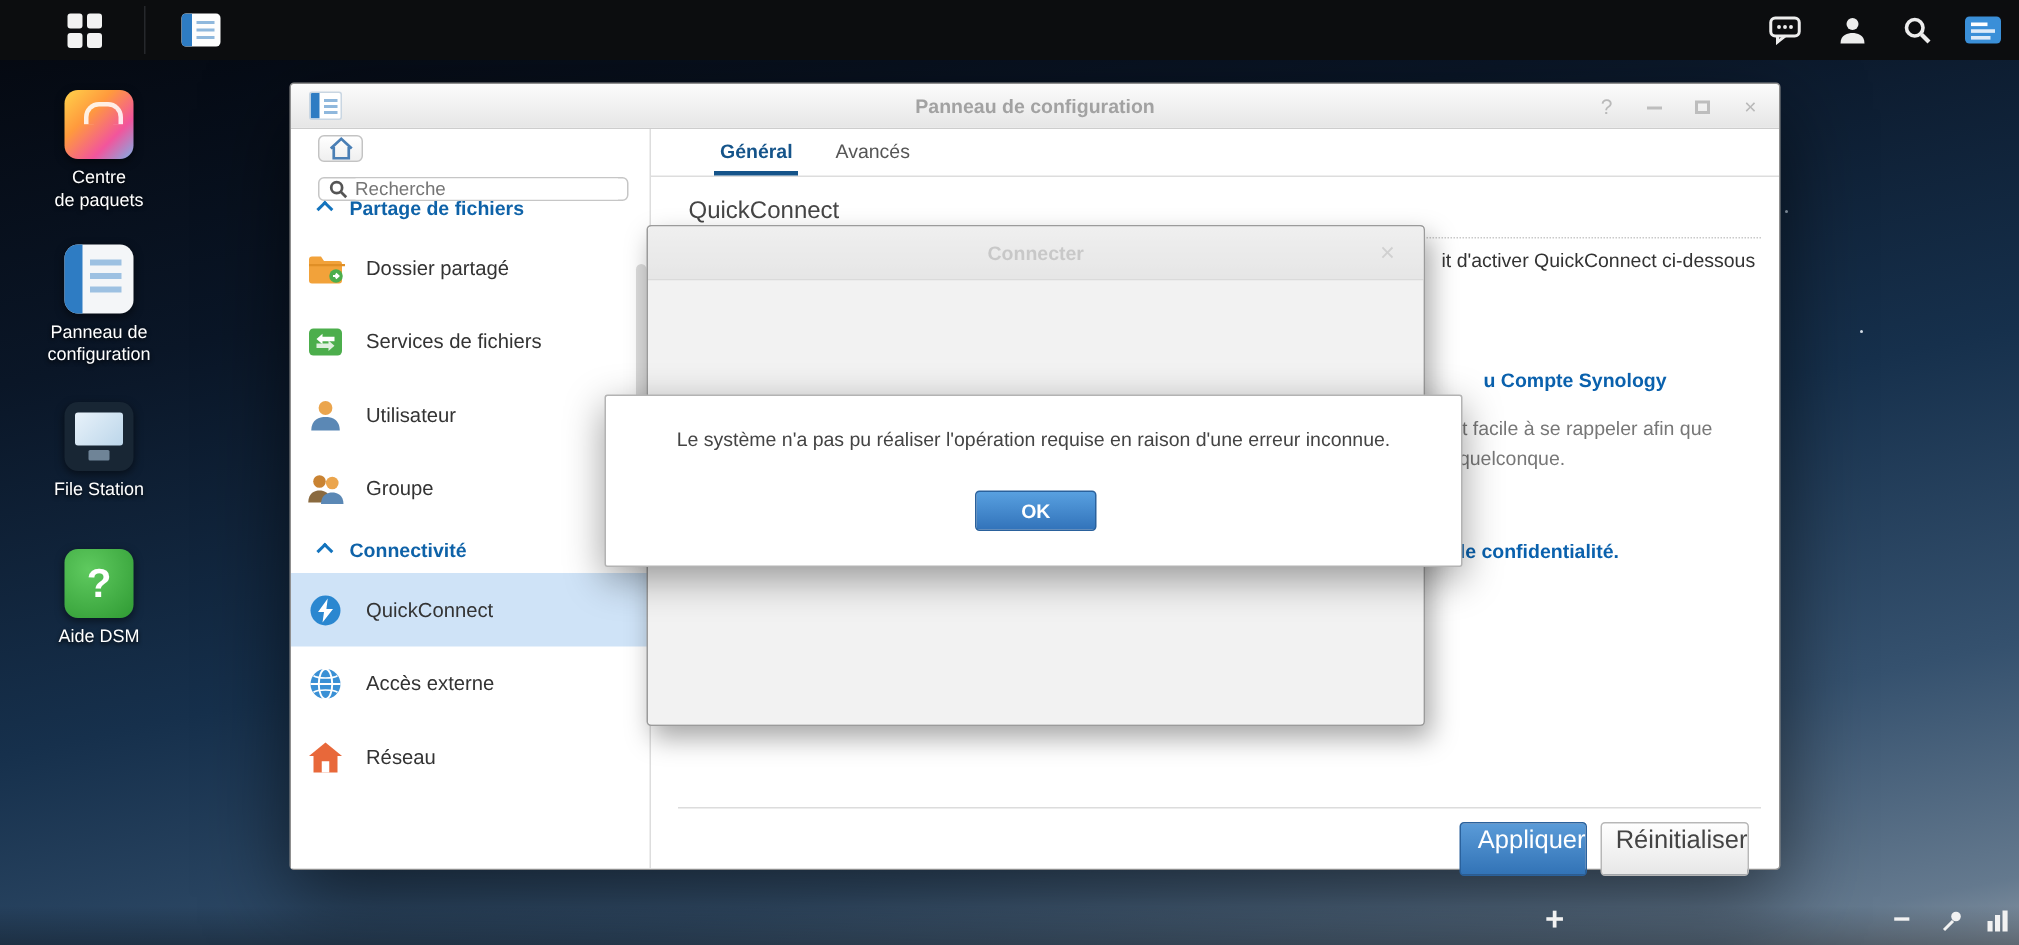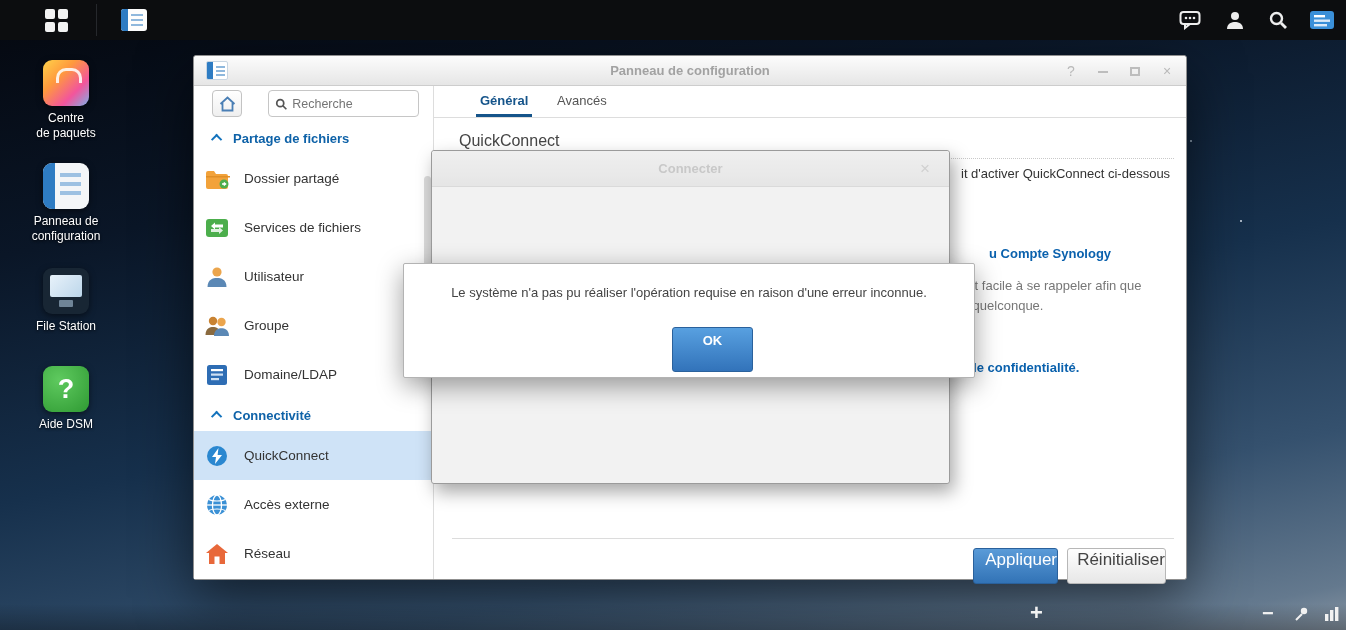--- a/index.html
+++ b/index.html
@@ -49,21 +49,21 @@
   .win-ico { position:absolute; left:12px; top:5px; width:22px; height:19px; background:#fff; border:1px solid #c9d6e2; border-radius:2px; overflow:hidden; }
   .win-ico::before { content:""; position:absolute; left:0; top:0; bottom:0; width:6px; background:#2e7cc3; }
   .win-ico::after { content:""; position:absolute; left:9px; top:4px; width:9px; height:2px; background:#8fb8dd; box-shadow:0 4px 0 #8fb8dd, 0 8px 0 #8fb8dd; }
   .win-controls { position:absolute; right:10px; top:0; height:30px; display:flex; align-items:center; gap:14px; }
   .wc { width:18px; height:18px; color:#b9b9b9; font-size:14px; text-align:center; line-height:18px; cursor:pointer; }
   .wc-min i { display:inline-block; width:10px; height:0; border-bottom:2px solid #bdbdbd; margin-bottom:3px; }
   .wc-max i { display:inline-block; width:10px; height:9px; border:2px solid #bdbdbd; }
 
   
   .sidebar { position:absolute; left:0; top:30px; bottom:0; width:240px; background:#fff; border-right:1px solid #ddd; }
-  .search-row { position:absolute; left:0; top:0; right:0; height:36px; padding:4px 14px 0 18px; display:flex; gap:26px; }
+  .search-row { position:absolute; left:0; top:0; right:0; height:36px; padding:4px 14px 0 18px; display:flex; gap:10px;flex-direction:column; }
   .home-btn { width:30px; height:27px; border:1px solid #c3c3c3; border-radius:4px; background:linear-gradient(#fff,#efefef);
      display:flex; align-items:center; justify-content:center; cursor:pointer; }
   .search-box { flex:1; height:27px; border:1px solid #c6c6c6; border-radius:4px; background:#fff; display:flex; align-items:center; padding:0 6px; }
   .search-box input { border:none; outline:none; width:100%; font-size:12.5px; color:#555; font-family:"Liberation Sans",sans-serif; }
   .sb-rows { position:absolute; left:0; top:36px; right:0; bottom:0; }
   .sb-header { height:32px; display:flex; align-items:center; padding-left:20px; gap:11px; cursor:pointer; }
   .sb-header span.lbl { color:#0e62a8; font-weight:bold; font-size:13px; }
   .chev { width:8px; height:8px; border-left:2px solid #1373bd; border-top:2px solid #1373bd; transform:rotate(45deg) translateY(2px); }
   .sb-item { height:49px; display:flex; align-items:center; padding-left:10px; gap:14px; cursor:pointer; color:#333; font-size:13.5px; }
   .sb-item.selected { background:#cfe3f7; }
@@ -91,22 +91,22 @@
      border-radius:3px; box-shadow:4px 8px 18px rgba(0,0,0,.35); z-index:20; }
   .dlg-titlebar { position:absolute; left:0; right:0; top:0; height:36px; background:linear-gradient(#fafafa,#e9e9e9); border-bottom:1px solid #d4d4d4; border-radius:3px 3px 0 0; }
   .dlg-title { position:absolute; left:0; right:0; top:0; line-height:36px; text-align:center; color:#b3b3b3; font-weight:bold; }
   .dlg-close { position:absolute; right:14px; top:8px; width:20px; height:20px; color:#c2c2c2; font-size:17px; line-height:20px; text-align:center; cursor:pointer; }
   .dlg-mask { position:absolute; left:0; right:0; top:0; bottom:0; background:rgba(226,226,226,.45); border-radius:3px; }
 
   
   .alert { position:absolute; left:403px; top:263px; width:572px; height:115px; background:#fff; border:1px solid #b3b3b3;
      border-radius:2px; box-shadow:0 8px 26px rgba(0,0,0,.38); z-index:30; }
   .alert-msg { position:absolute; left:0; right:0; top:21px; text-align:center; color:#444; }
-  .alert-ok { position:absolute; left:246px; top:63px; width:81px; height:45px; background:linear-gradient(#58a0e0,#3273ba);
-     border:1px solid #2a619c; border-radius:3px; color:#fff; font-weight:bold; text-align:center; line-height:25px; cursor:pointer;margin-left:22px; }
+  .alert-ok { position:absolute; left:246px; top:63px; width:81px; height:27px; background:linear-gradient(#58a0e0,#3273ba);
+     border:1px solid #2a619c; border-radius:3px; color:#fff; font-weight:bold; text-align:center; line-height:25px; cursor:pointer; }
 
   
   .bottombar { position:absolute; left:0; bottom:0; width:1346px; height:26px; background:linear-gradient(rgba(0,0,0,0),rgba(0,0,0,.30)); z-index:15; }
   .bb-ic { position:absolute; color:#f2f2f2; cursor:pointer; }
   .zoom-plus { left:1030px; top:-4px; font-size:22px; font-weight:bold; }
   .bb-min { left:1262px; top:-2px; font-size:20px; font-weight:bold; }
   .bb-pin { left:1294px; top:2px; }
   .bb-chart { left:1324px; top:2px; }
 </style>
 </head>
@@ -243,29 +243,20 @@
         <div class="sb-item">
           <svg width="26" height="24" viewBox="0 0 26 24">
             <circle cx="9" cy="7" r="4.2" fill="#c98332"></circle>
             <path d="M1.5 21 C1.5 14.5 6 13 9 13 C12 13 16.5 14.5 16.5 21 Z" fill="#8a6a3f"></path>
             <circle cx="17.5" cy="8" r="4.2" fill="#eba54d"></circle>
             <path d="M10 22 C10 15.8 14.5 14.3 17.5 14.3 C20.5 14.3 25 15.8 25 22 Z" fill="#5b88b5"></path>
           </svg>
           <span>Groupe</span>
         </div>
 
-        <div class="sb-item">
-          <svg width="26" height="24" viewBox="0 0 26 24">
-            <rect x="3" y="2" width="20" height="20" rx="2.5" fill="#2e6db4"></rect>
-            <rect x="7" y="6" width="12" height="2.2" fill="#fff"></rect>
-            <rect x="7" y="10.5" width="12" height="2.2" fill="#cfe0f2"></rect>
-            <rect x="7" y="15" width="8" height="2.2" fill="#cfe0f2"></rect>
-          </svg>
-          <span>Domaine/LDAP</span>
-        </div>
 
         <div class="sb-header">
           <span class="chev"></span>
           <span class="lbl">Connectivité</span>
         </div>
 
         <div class="sb-item selected">
           <svg width="26" height="24" viewBox="0 0 26 24">
             <circle cx="13" cy="12" r="10" fill="#2a87d0"></circle>
             <polygon points="14.5,4 8,13 12,13 11,20 18,11 13.6,11" fill="#fff"></polygon>

